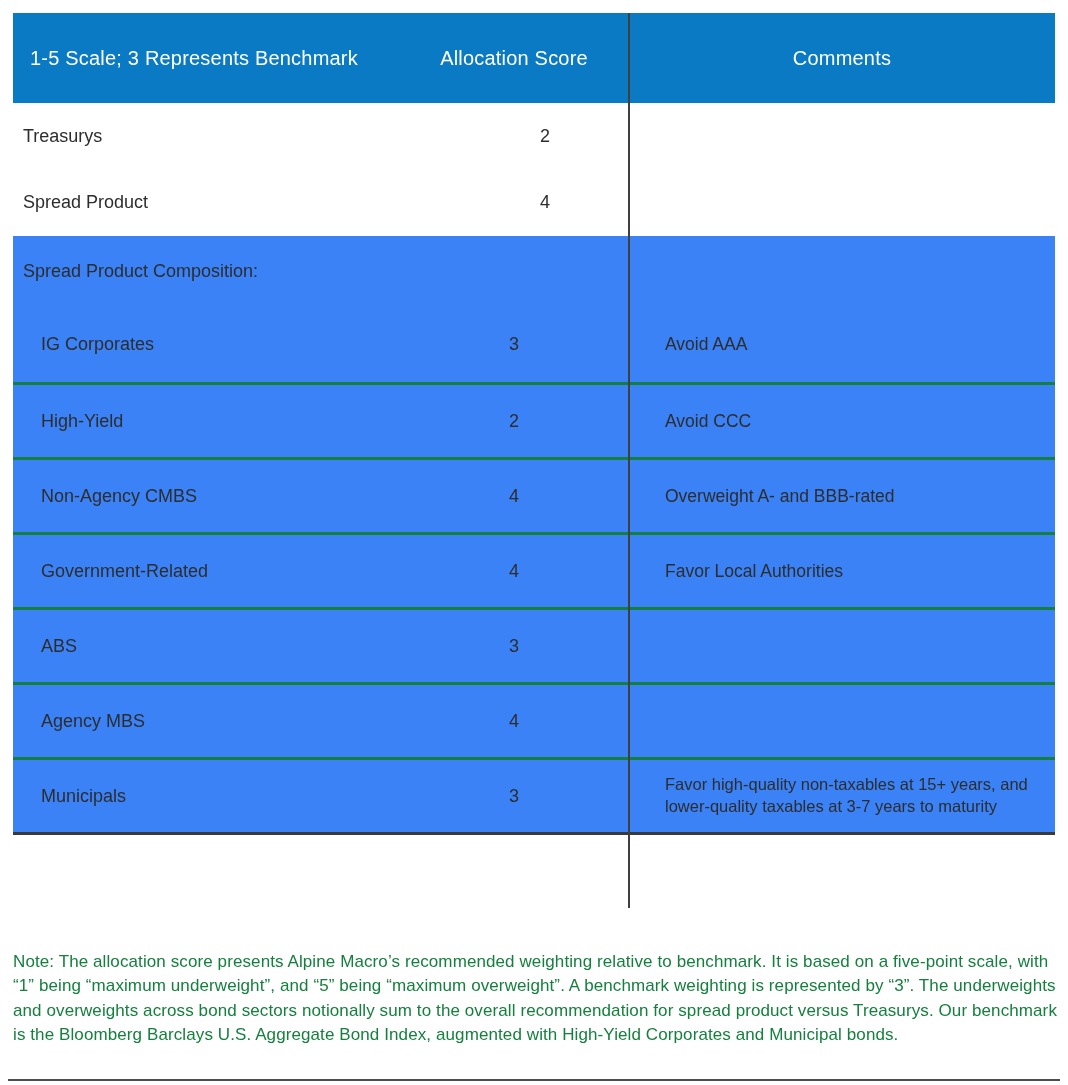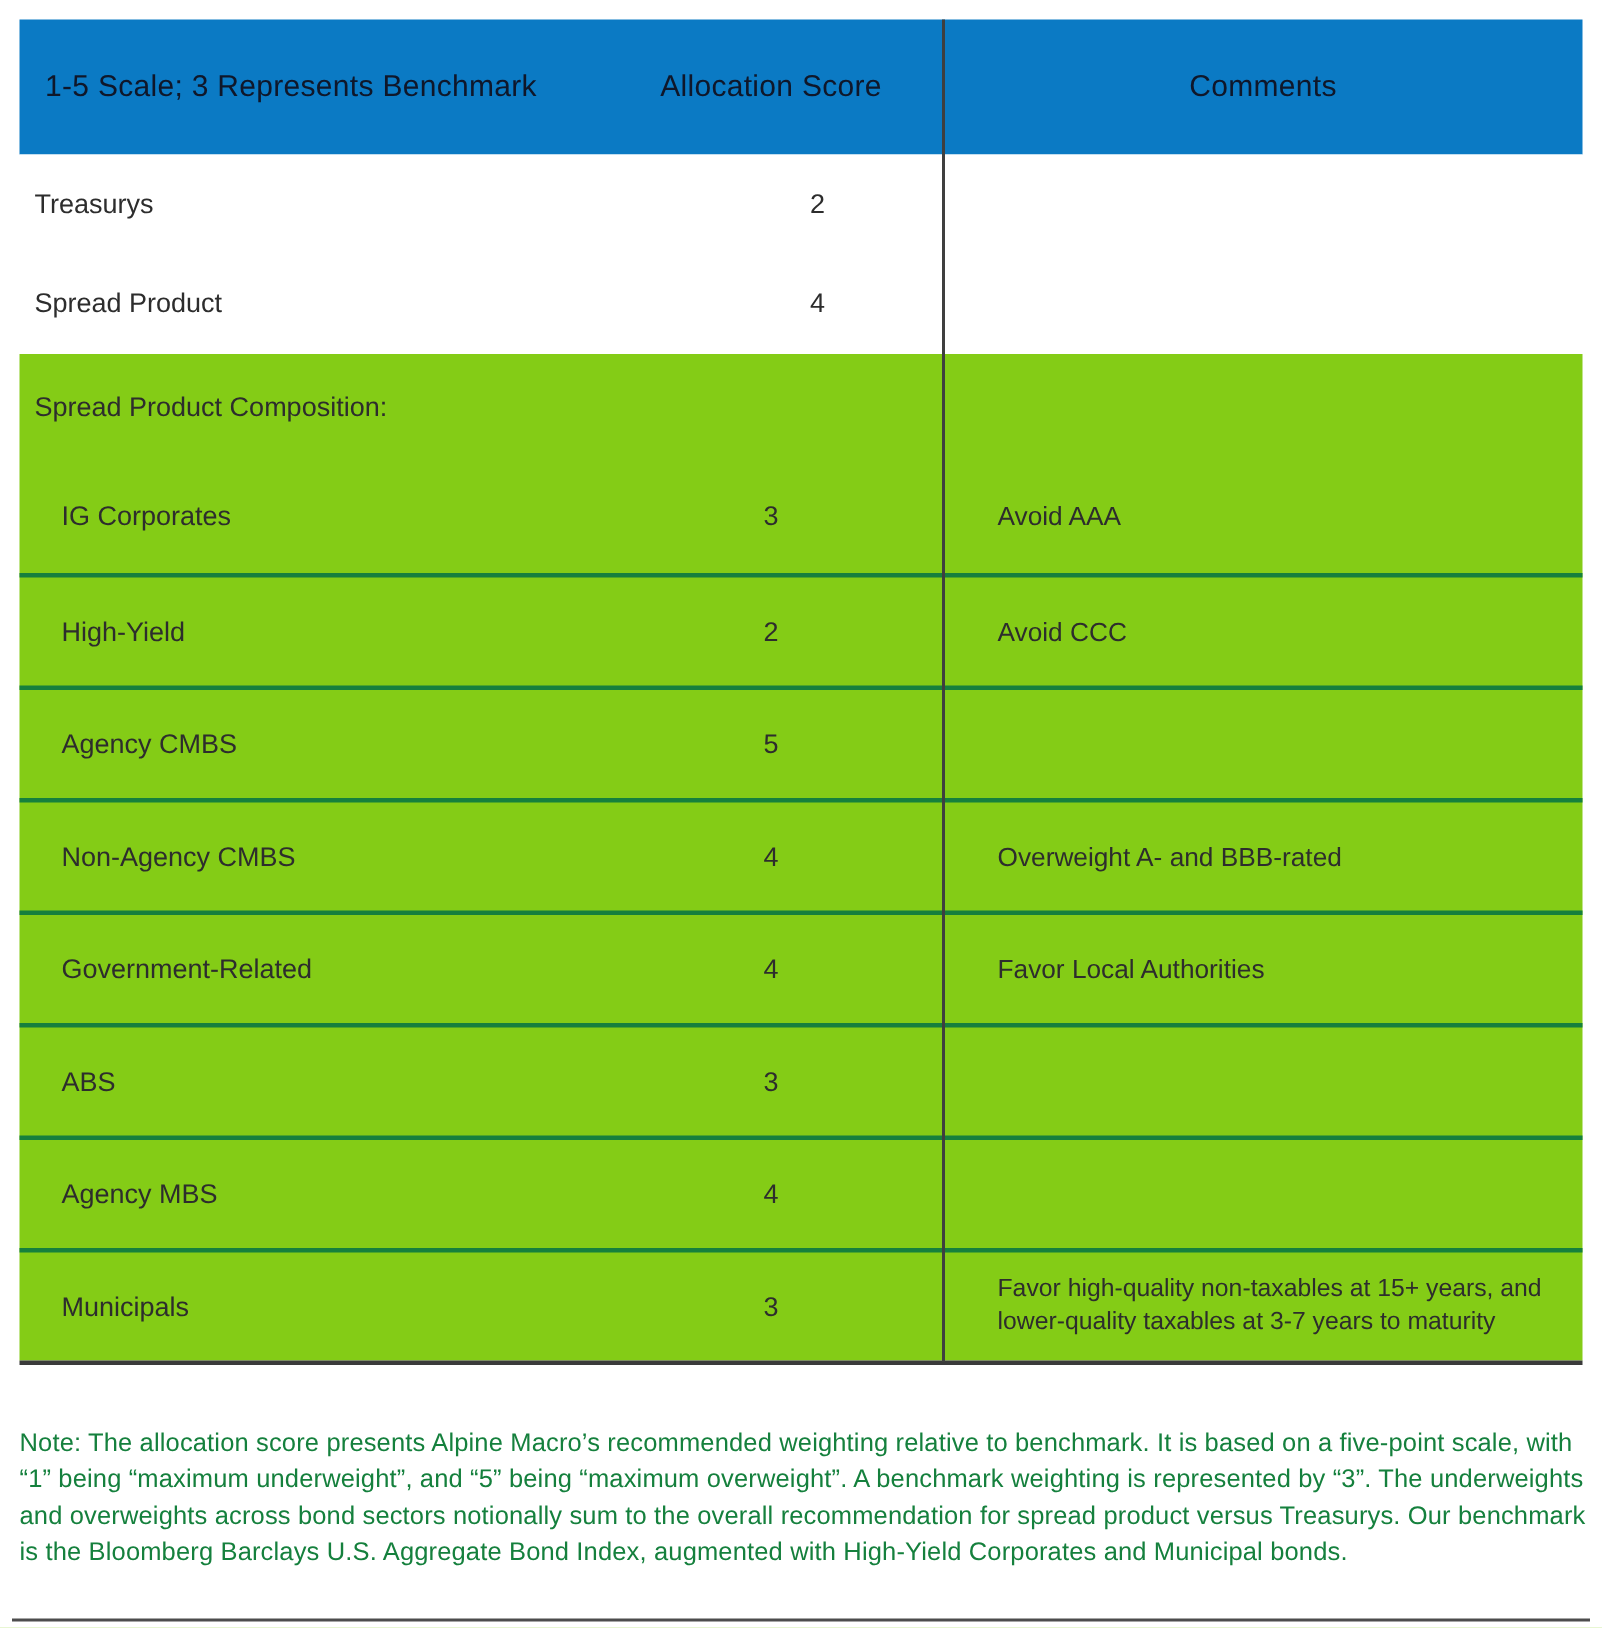--- a/index.html
+++ b/index.html
@@ -24,36 +24,36 @@
   
   .c1 { flex: 0 0 386px; box-sizing: border-box; padding-left: 10px; }
   .c2 { flex: 0 0 230px; box-sizing: border-box; text-align: center; }
   .c3 { flex: 1 1 auto; box-sizing: border-box; padding-right: 10px; }
 
   .thead {
     display: flex;
     align-items: center;
     height: 90px;
     background: #0b7ac4;
-    color: #0f172a;
+    color: #ffffff;
     font-size: 20px;
     letter-spacing: 0.2px;
   }
   .thead .c1 { padding-left: 17px; }
   .thead .c3 { text-align: center; padding-right: 0; }
 
   .row {
     display: flex;
     align-items: center;
     color: #2d2d2d;
     font-size: 18px;
   }
   .row.white { height: 66.5px; background: #ffffff; gap: 31px; }
 
-  .gray-block { background: #84cc16; }
+  .gray-block { background: #3b82f6; }
   .row.section { height: 71px; }
   .row.sub { height: 75px; box-sizing: border-box; }
   .row.sub.sep { border-top: 3px solid #15803d; }
   .row.sub .c1 { padding-left: 28px; }
 
   .c3.comment { font-size: 17.5px; color: #2d2d2d; margin-left: 36px; }
   .c3.comment.two-line { font-size: 16.5px; line-height: 1.32; }
 
   .table-bottom-border {
     height: 3px;
@@ -124,25 +124,20 @@
         <div class="c2">3</div>
         <div class="c3 comment">Avoid AAA</div>
       </div>
 
       <div class="row sub sep">
         <div class="c1">High-Yield</div>
         <div class="c2">2</div>
         <div class="c3 comment">Avoid CCC</div>
       </div>
 
-      <div class="row sub sep">
-        <div class="c1">Agency CMBS</div>
-        <div class="c2">5</div>
-        <div class="c3 comment"></div>
-      </div>
 
       <div class="row sub sep">
         <div class="c1">Non-Agency CMBS</div>
         <div class="c2">4</div>
         <div class="c3 comment">Overweight A- and BBB-rated</div>
       </div>
 
       <div class="row sub sep">
         <div class="c1">Government-Related</div>
         <div class="c2">4</div>

